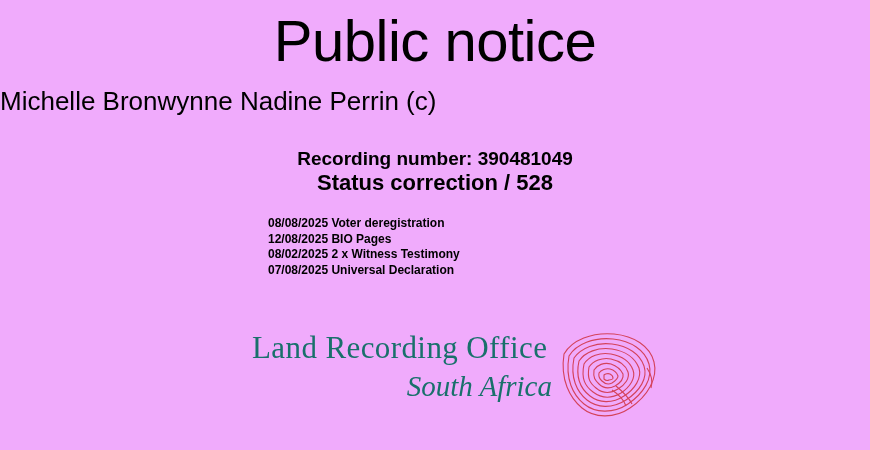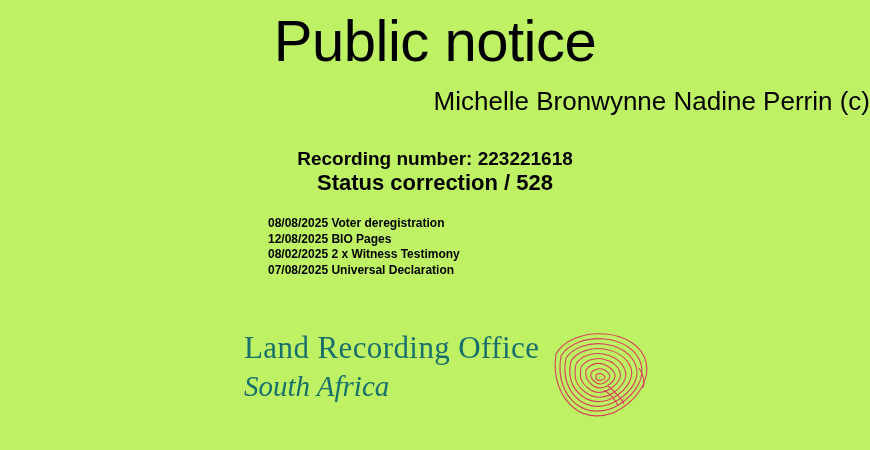--- a/index.html
+++ b/index.html
@@ -11,33 +11,33 @@
     height: 450px;
     background: #ffffff;
     font-family: "Liberation Sans", sans-serif;
     color: #000000;
     overflow: hidden;
   }
   .page {
     position: relative;
     width: 870px;
     height: 450px;
-    background: #bef264;
+    background: #f0abfc;
   }
   .title {
     text-align: center;
     font-size: 58px;
     font-weight: 400;
     line-height: 1.0;
     letter-spacing: -0.5px;
     padding-top: 12px;
     color: #000000;
   }
   .subject {
-    text-align: right;
+    text-align: left;
     font-size: 26px;
     font-weight: 400;
     margin-top: 16px;
     color: #000000;
   }
   .record-line {
     text-align: center;
     font-size: 19px;
     font-weight: bold;
     margin-top: 31px;
@@ -56,21 +56,21 @@
   }
   .entry {
     font-size: 12px;
     font-weight: bold;
     line-height: 1.31;
     color: #000000;
     white-space: nowrap;
   }
   .footer {
     position: absolute;
-    left: 4px;
+    left: 12px;
     right: 0;
     bottom: 8px;
     height: 110px;
   }
   .logo-wrap {
     position: absolute;
     left: 240px;
     top: 0;
     width: 400px;
     height: 110px;
@@ -80,21 +80,21 @@
     font-size: 31px;
     color: #19706b;
     letter-spacing: 0.4px;
     line-height: 1.05;
   }
   .logo-line2 {
     font-family: "Liberation Serif", serif;
     font-size: 29px;
     font-style: italic;
     color: #19706b;
-    text-align: left;
+    text-align: right;
     width: 300px;
     margin-top: 6px;
     line-height: 1.05;
   }
   .map-icon {
     position: absolute;
     left: 300px;
     top: -8px;
     width: 110px;
     height: 100px;
@@ -102,21 +102,21 @@
 </style>
 </head>
 <body>
 
 <div class="page">
 
   <div class="title">Public notice</div>
 
   <div class="subject">Michelle Bronwynne Nadine Perrin (c)</div>
 
-  <div class="record-line">Recording number: 223221618</div>
+  <div class="record-line">Recording number: 390481049</div>
 
   <div class="status-line">Status correction / 528</div>
 
   <div class="entries">
     <div class="entry">08/08/2025 Voter deregistration</div>
     <div class="entry">12/08/2025 BIO Pages</div>
     <div class="entry">08/02/2025 2 x Witness Testimony</div>
     <div class="entry">07/08/2025 Universal Declaration</div>
   </div>
 

